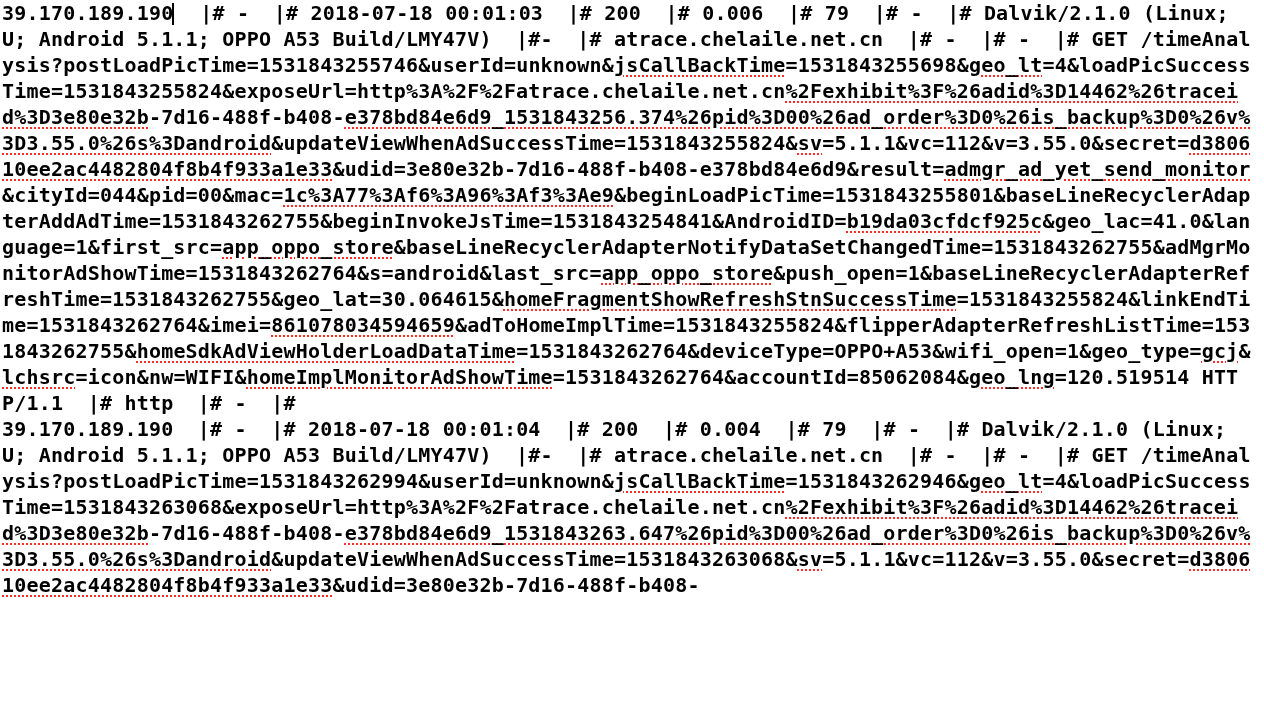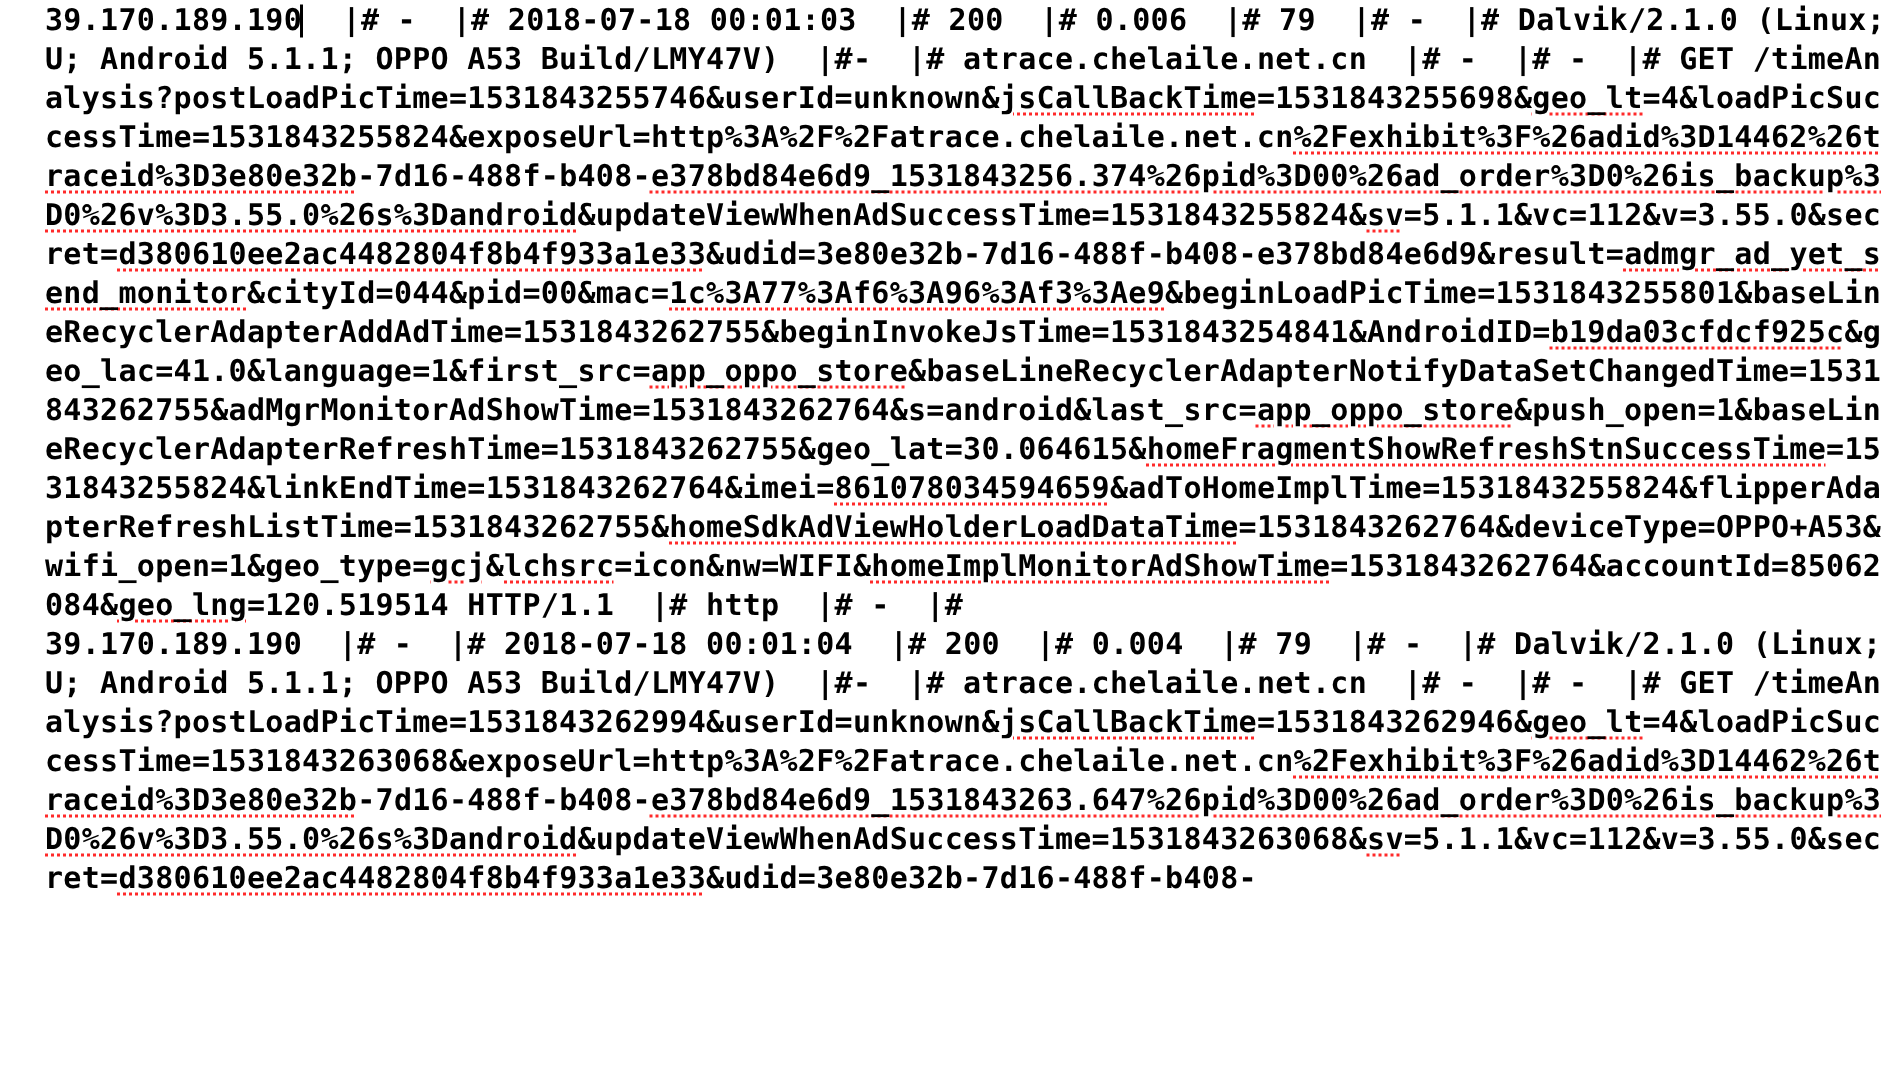--- a/index.html
+++ b/index.html
@@ -15,21 +15,20 @@
       font-size: 20px;
       line-height: 26px;
       font-weight: 600;
       color: #000000;
       letter-spacing: 0.2px;
     }
     .log-text {
       white-space: pre-wrap;
       word-break: break-all;
       padding: 0 2px;
-      margin-left: 28px;
     }
     
     .sp {
       text-decoration: underline;
       text-decoration-style: dotted;
       text-decoration-color: #ff2a2a;
       text-decoration-thickness: 2px;
       text-underline-offset: 3px;
     }
     

